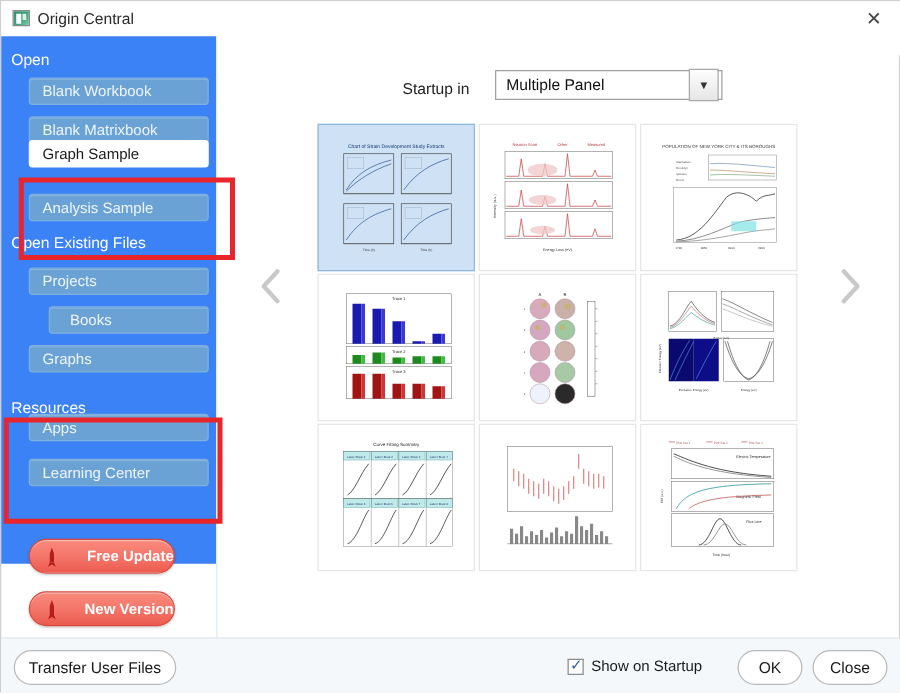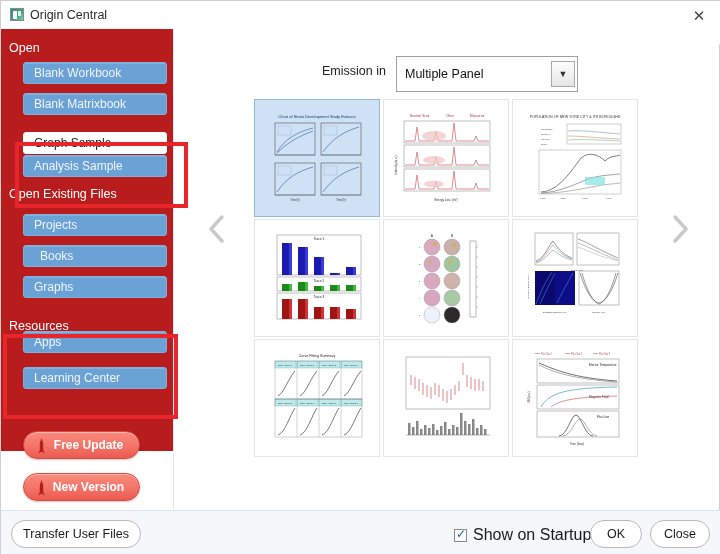--- a/index.html
+++ b/index.html
@@ -39,21 +39,21 @@
   #close-x {
     position: absolute; right: 8px; top: 3px; width: 28px; height: 22px;
     display: flex; align-items: center; justify-content: center;
     color: #444; font-size: 15px; line-height: 1;
     cursor: pointer; background: transparent;
   }
 
   
   #sidebar {
     position: absolute; left: 0; top: 28px; width: 172px; height: 422px;
-    background: #b91c1c;
+    background: #3b82f6;
   }
   .side-head {
     color: #ffffff; font-size: 12.5px; padding-left: 8px;
     line-height: 15px; font-weight: 400;
   }
   .side-btn {
     margin: 0 6px 0 22px; height: 22px;
     background: #6ba2d6;
     border: 1px solid #7fb0dd;
     border-radius: 3px;
@@ -62,66 +62,66 @@
     cursor: pointer;
     box-shadow: inset 0 1px 0 rgba(255,255,255,.18);
   }
   .side-btn.active {
     background: #ffffff; color: #1a1a1a;
     border-color: #ffffff;
   }
   #s-open        { position:absolute; left:0;  top:12px;  }
   #b-workbook    { position:absolute; left:0;  top:33px;  right:0; }
   #b-matrixbook  { position:absolute; left:0;  top:64px;  right:0; }
-  #b-graphsample { position:absolute; left:0;  top:83px;  right:0;margin-top:20px; }
+  #b-graphsample { position:absolute; left:0;  top:83px;  right:0; }
   #b-analysis    { position:absolute; left:0;  top:126px; right:0; }
   #s-existing    { position:absolute; left:0;  top:158px; }
   #b-projects    { position:absolute; left:0;  top:185px; right:0; }
-  #b-books       { position:absolute; left:0;  top:216px; right:0;padding-left:16px; }
+  #b-books       { position:absolute; left:16px;  top:216px; right:0;padding-left:16px; }
   #b-graphs      { position:absolute; left:0;  top:247px; right:0; }
   #s-resources   { position:absolute; left:0;  top:290px; }
   #b-apps        { position:absolute; left:0;  top:302px; right:0; }
   #b-learning    { position:absolute; left:0;  top:338px; right:0; }
 
   
   .annot {
     position: absolute; border: 4px solid #e8252a;
     pointer-events: none; z-index: 30;
   }
   #annot-1 { left: 14px; top: 113px; width: 173px; height: 66px; }
   #annot-2 { left: 2px;  top: 305px; width: 175px; height: 85px; }
 
   
   .promo {
     position: absolute; left: 22px; width: 117px; height: 28px;
     border-radius: 14px;
     background: linear-gradient(180deg,#f98a7c 0%, #f4766a 50%, #ec5b50 100%);
     border: 1px solid #d8483f;
     color: #ffffff; font-size: 12px; font-weight: bold;
-    display: flex; align-items: center; justify-content: center;
+    display: flex; align-items: center; justify-content: flex-end;
     padding-left: 14px; cursor: pointer;
     box-shadow: 0 1px 2px rgba(0,0,0,.22), inset 0 1px 0 rgba(255,255,255,.4);
   }
   #b-freeupdate { top: 402px; }
   #b-newversion { top: 444px; }
   .rocket {
     position: absolute; left: 14px; top: 6px; width: 7px; height: 16px;
   }
 
   
   #main {
     position: absolute; left: 172px; top: 28px; right: 0; height: 481px;
     background: #ffffff; border-left: 1px solid #dbe9f5;
   }
   #samples-label {
     position: absolute; left: 148px; top: 35px;
     font-size: 12.5px; color: #222;
   }
   #dropdown {
-    position: absolute; left: 222px; top: 27px; width: 182px; height: 36px;
+    position: absolute; left: 222px; top: 27px; width: 182px; height: 24px;
     border: 1px solid #a0a0a0; background: #ffffff;
     display: flex; align-items: center; cursor: pointer;
   }
   #dropdown-value {
     flex: 1; padding-left: 8px; font-size: 12.5px; color: #111;
   }
   #dropdown-arrow {
     width: 24px; height: 26px; margin-right: 2px;
     background: linear-gradient(180deg,#fdfdfd,#e6e6e6);
     border: 1px solid #a8a8a8;
@@ -175,21 +175,21 @@
     display: flex; align-items: center; cursor: pointer;
   }
   #startup-box {
     width: 13px; height: 13px; border: 1px solid #8a8a8a;
     background: #fff; margin-right: 6px; position: relative;
   }
   #startup-box::after {
     content: "\2713"; position: absolute; left: 1px; top: -3px;
     font-size: 12px; color: #2a5d9c; line-height: 15px;
   }
-  #startup-label { font-size: 16px; color: #1a1a1a; }
+  #startup-label { font-size: 12px; color: #1a1a1a; }
 </style>
 </head>
 <body>
 
 <div id="app">
 
   <div id="titlebar">
     <div id="app-icon">
         <i></i>
         <i class="b"></i>
@@ -251,21 +251,21 @@
       </svg>
       <span>New Version</span>
     </div>
 
     <div class="annot" id="annot-1"></div>
     <div class="annot" id="annot-2"></div>
   </div>
 
   <div id="main">
 
-    <div id="samples-label">Emission in</div>
+    <div id="samples-label">Startup in</div>
 
     <div id="dropdown">
       <div id="dropdown-value">Multiple Panel</div>
       <div id="dropdown-arrow">▼</div>
     </div>
 
     <div class="navarrow" id="nav-prev">
       <svg width="18" height="30" viewBox="0 0 18 30">
         <polyline points="14,3 3,15 14,27" fill="none" stroke="#c9c9c9" stroke-width="3.5" stroke-linecap="round" stroke-linejoin="round"></polyline>
       </svg>

